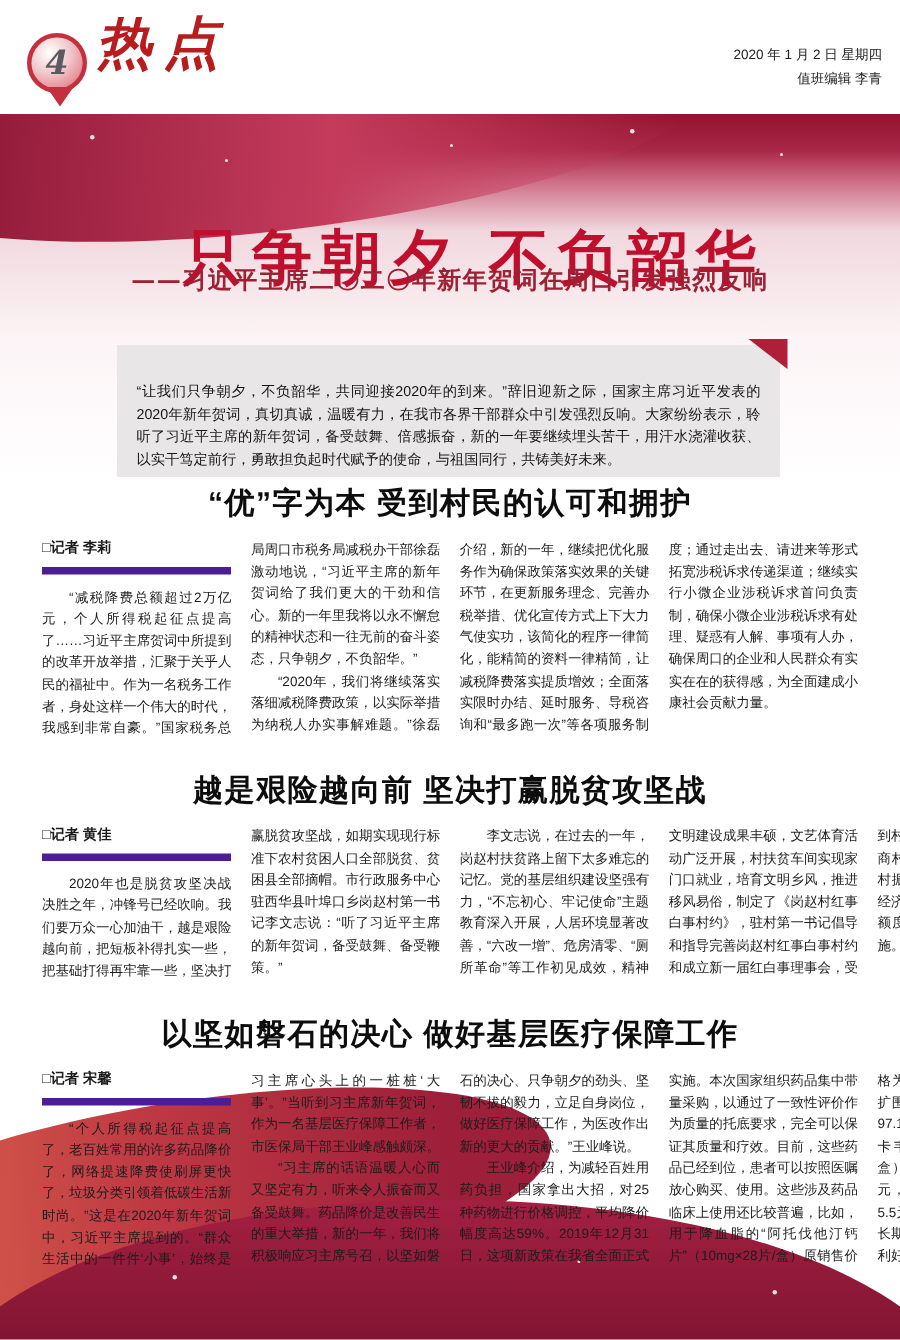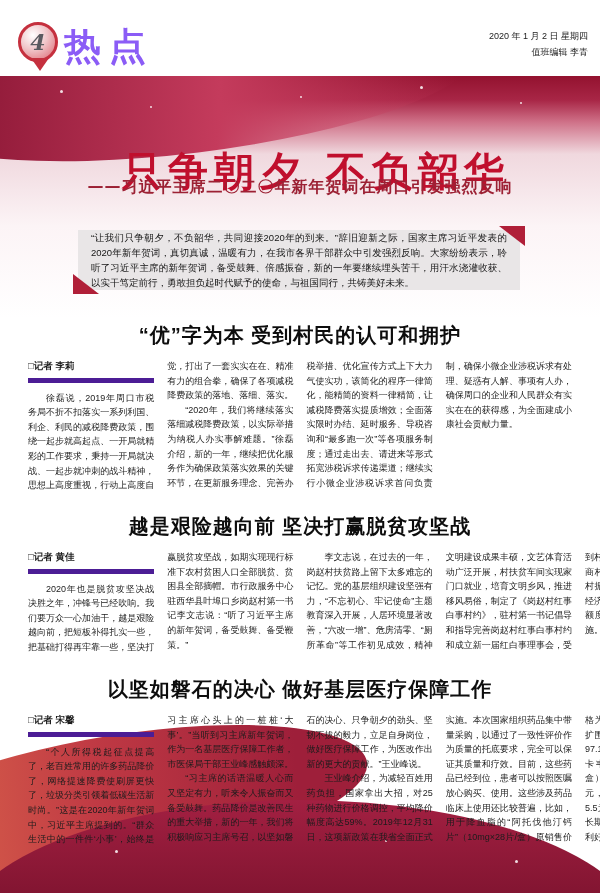--- a/index.html
+++ b/index.html
@@ -24,23 +24,23 @@
     position:absolute; left:31px; top:58px;
     width:0; height:0;
     border-left:9px solid transparent; border-right:9px solid transparent;
     border-top:13px solid #c5303e;
   }
   .pin-number {
     font-family:"DejaVu Serif", serif; font-style:italic; font-weight:bold;
     font-size:22px; color:#5a5a60;
   }
   .section-title {
-    position:absolute; left:64px; top:22px;
-    font-family:"DejaVu Serif", serif; font-weight:bold;
-    font-size:37px; letter-spacing:8px; color:#8b5cf6;
+    position:absolute; left:64px; top:4px;
+    font-family:"DejaVu Serif", serif; font-style:italic; font-weight:bold;
+    font-size:37px; letter-spacing:8px; color:#b91c1c;
   }
   .header-right { position:absolute; right:12px; top:28px; display:flex; gap:0; align-items:flex-start; }
   .header-meta { font-size:9px; color:#222; line-height:16px; text-align:right; }
   .masthead-block { text-align:center; }
   .masthead {
     font-family:"DejaVu Serif", serif; font-style:italic; font-weight:bold;
     font-size:25px; line-height:26px; color:#c2182e; letter-spacing:1px;
   }
   .email { font-size:8px; color:#333; margin-top:2px; }
 
@@ -63,21 +63,21 @@
     font-size:40px; letter-spacing:6px; color:#c00f2d;
   }
   .lead-subheadline {
     position:absolute; top:101px; left:0; width:100%;
     text-align:center;
     font-family:"DejaVu Serif", serif; font-weight:bold;
     font-size:16px; color:#9c2134; letter-spacing:1px;
   }
   .intro-box {
     position:absolute; top:154px; left:78px; width:416px;
-    background:#e9e6e7; padding:0 13px;
+    background:#e9e6e7; padding:24px 13px;
     font-size:9.5px; line-height:15px; text-align:justify; color:#151515;
   }
   .intro-corner-tr {
     position:absolute; top:-4px; right:-5px; width:0; height:0;
     border-top:20px solid #b01f38; border-left:26px solid transparent;
   }
   .intro-corner-bl {
     position:absolute; bottom:-4px; left:-5px; width:0; height:0;
     border-bottom:20px solid #b01f38; border-right:26px solid transparent;
   }
@@ -157,21 +157,21 @@
   <span class="sparkle" style="left:560px;top:60px;width:3px;height:3px;"></span>
 </div>
 
 <div class="main">
 
   <div class="article">
     <h2 class="article-headline">“优”字为本  受到村民的认可和拥护</h2>
     <div class="article-body h1body">
       <div class="byline">□记者 李莉</div>
       <div>
-          <p class="para">徐磊说，2019年周口市税务局不折不扣落实一系列利国、利企、利民的减税降费政策，围绕一起步就高起点、一开局就精彩的工作要求，秉持一开局就决战、一起步就冲刺的战斗精神，思想上高度重视，行动上高度自觉，打出了一套实实在在、精准有力的组合拳，确保了各项减税降费政策的落地、落细、落实。</p>
+          <p class="para">“减税降费总额超过2万亿元，个人所得税起征点提高了……习近平主席贺词中所提到的改革开放举措，汇聚于关乎人民的福祉中。作为一名税务工作者，身处这样一个伟大的时代，我感到非常自豪。”国家税务总局周口市税务局减税办干部徐磊激动地说，“习近平主席的新年贺词给了我们更大的干劲和信心。新的一年里我将以永不懈怠的精神状态和一往无前的奋斗姿态，只争朝夕，不负韶华。”</p>
           <p class="para">“2020年，我们将继续落实落细减税降费政策，以实际举措为纳税人办实事解难题。”徐磊介绍，新的一年，继续把优化服务作为确保政策落实效果的关键环节，在更新服务理念、完善办税举措、优化宣传方式上下大力气使实功，该简化的程序一律简化，能精简的资料一律精简，让减税降费落实提质增效；全面落实限时办结、延时服务、导税咨询和“最多跑一次”等各项服务制度；通过走出去、请进来等形式拓宽涉税诉求传递渠道；继续实行小微企业涉税诉求首问负责制，确保小微企业涉税诉求有处理、疑惑有人解、事项有人办，确保周口的企业和人民群众有实实在在的获得感，为全面建成小康社会贡献力量。</p>
         </div>
     </div>
   </div>
 
   <div class="article">
     <h2 class="article-headline">越是艰险越向前  坚决打赢脱贫攻坚战</h2>
     <div class="article-body h2body">
       <div class="byline">□记者 黄佳</div>
       <div>

